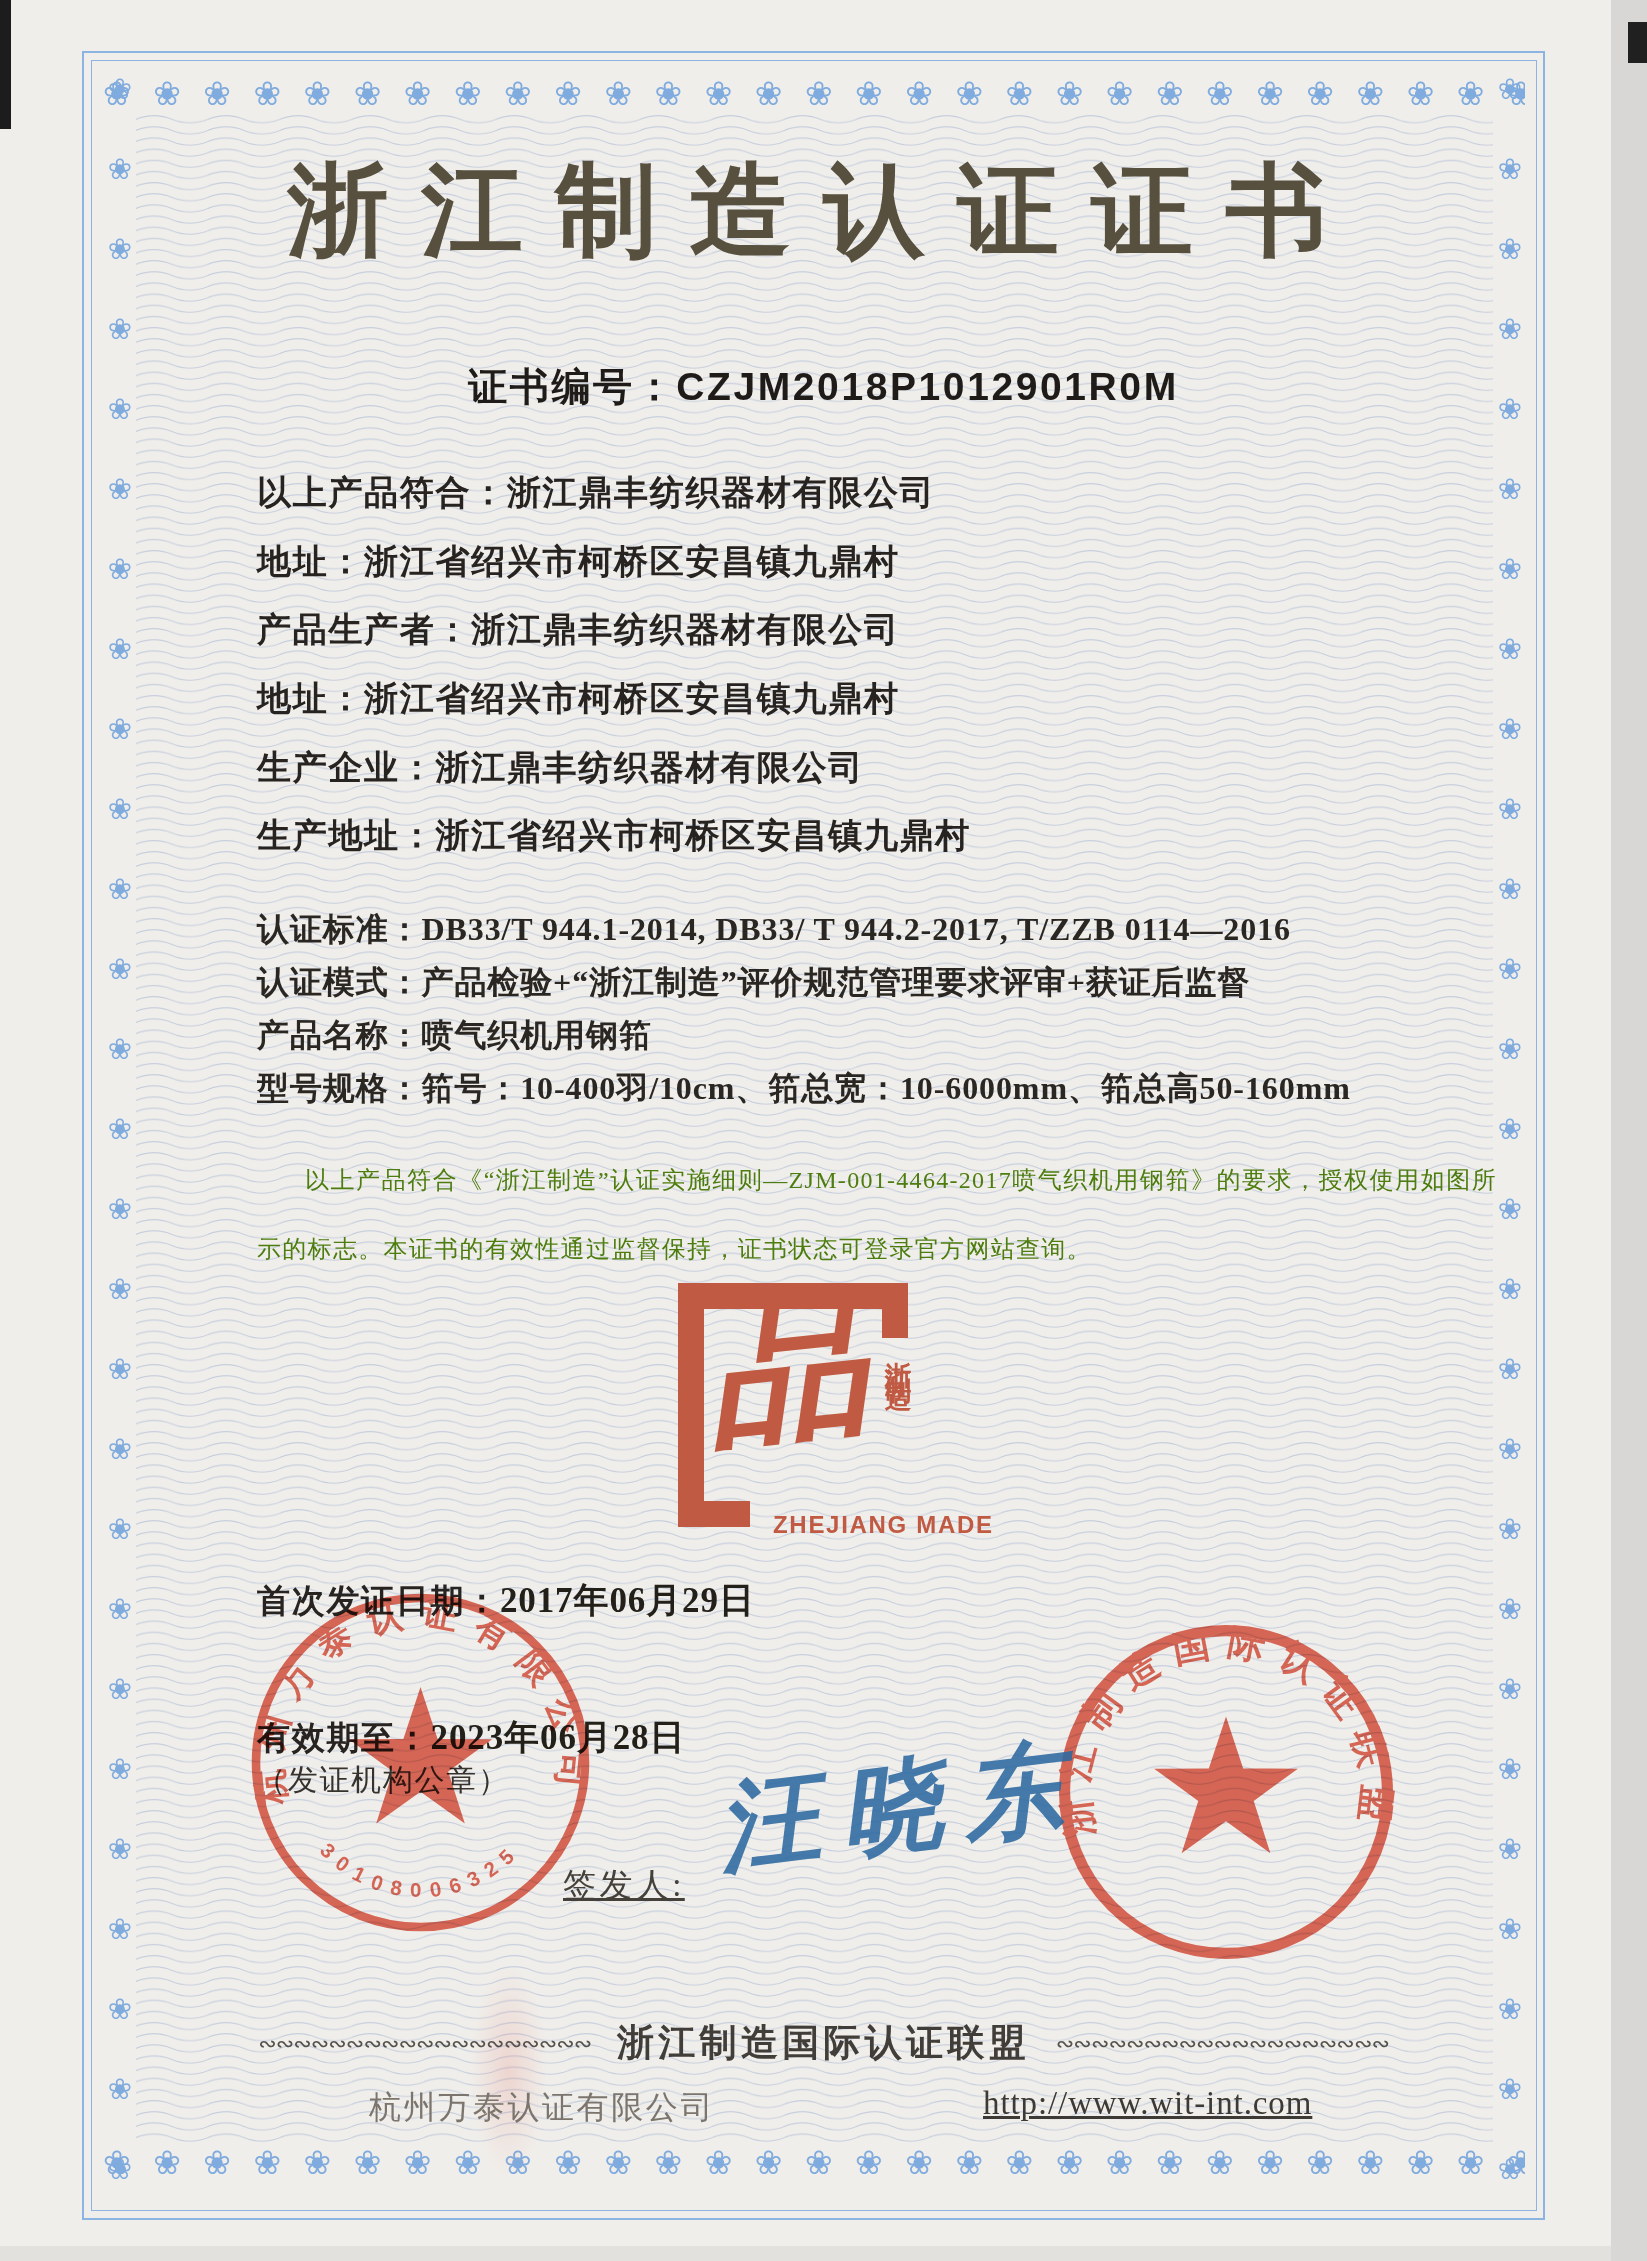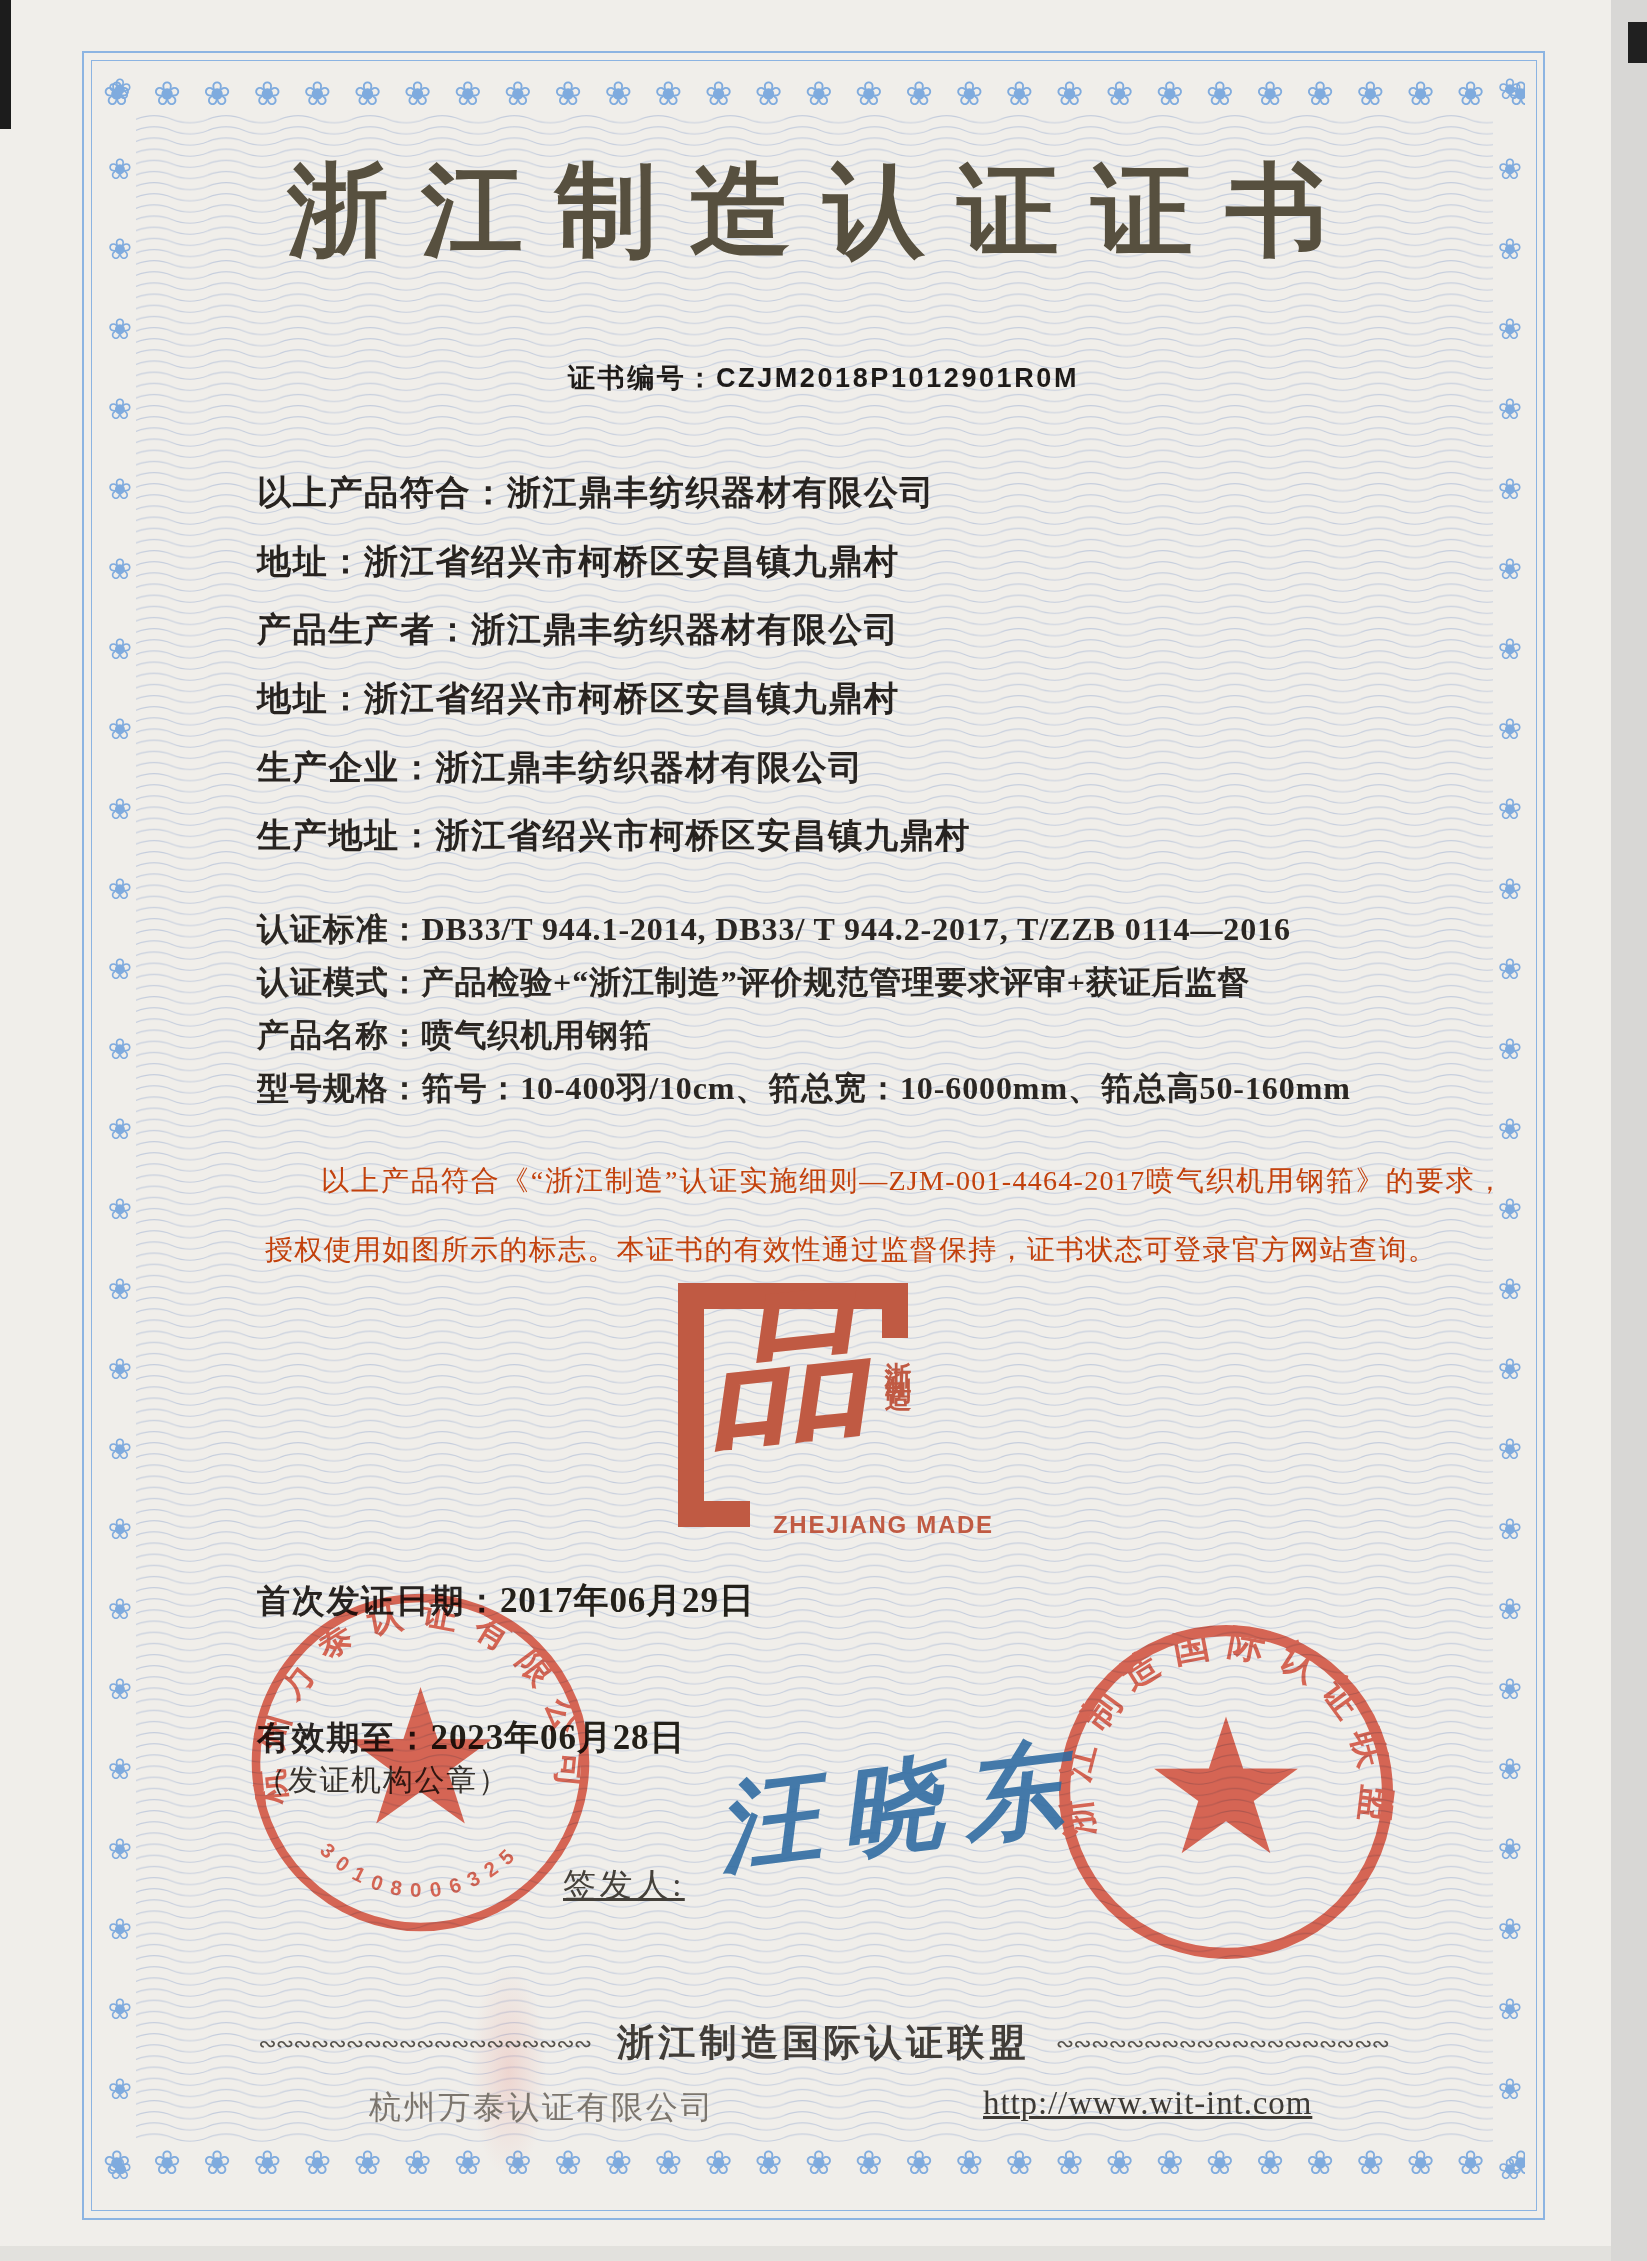--- a/index.html
+++ b/index.html
@@ -32,34 +32,34 @@
 
   .waves { position:absolute; left:136px; top:113px; width:1357px; height:2030px; }
 
   .title {
     position:absolute; left:0; top:144px; width:1647px; text-align:center;
     font-family:"Liberation Serif", serif; font-weight:700;
     font-size:101px; letter-spacing:33px; color:#57503f;
   }
   .certno {
     position:absolute; left:0; top:360px; width:1647px; text-align:center;
-    font-weight:700; font-size:27px; letter-spacing:2.6px; color:#1e1b19;
+    font-weight:700; font-size:39px; letter-spacing:2.6px; color:#1e1b19;
   }
 
   .row { position:absolute; left:257px; font-weight:700; font-size:34px; letter-spacing:1.7px; color:#272320; white-space:nowrap; }
   .row .val { font-weight:700;margin-top:32px; }
 
   .spec { position:absolute; left:257px; font-size:32px; letter-spacing:0.9px; white-space:nowrap; color:#2a2622; }
   .spec .lbl { font-weight:700; font-family:"Liberation Sans", sans-serif; }
   .spec .val { font-weight:600; font-family:"Liberation Serif", serif; }
 
   .statement {
-    position:absolute; left:265px; top:1146px; width:1240px;
-    font-family:"Liberation Serif", serif; font-size:28px; line-height:69px;
-    letter-spacing:1.3px; color:#c2410c; text-indent:2em; text-align:justify;
+    position:absolute; left:257px; top:1146px; width:1240px;
+    font-family:"Liberation Serif", serif; font-size:24px; line-height:69px;
+    letter-spacing:1.3px; color:#4d7c0f; text-indent:2em; text-align:justify;
   }
 
   
   .logo { position:absolute; left:678px; top:1283px; width:254px; height:259px; }
   .logo .bar { position:absolute; background:#c05a43; }
   .logo .bar-top    { left:0; top:0; width:230px; height:26px; }
   .logo .bar-left   { left:0; top:0; width:26px; height:244px; }
   .logo .bar-rstub  { left:204px; top:0; width:26px; height:55px; }
   .logo .bar-bstub  { left:0; top:218px; width:72px; height:26px; }
   .logo .glyph {

